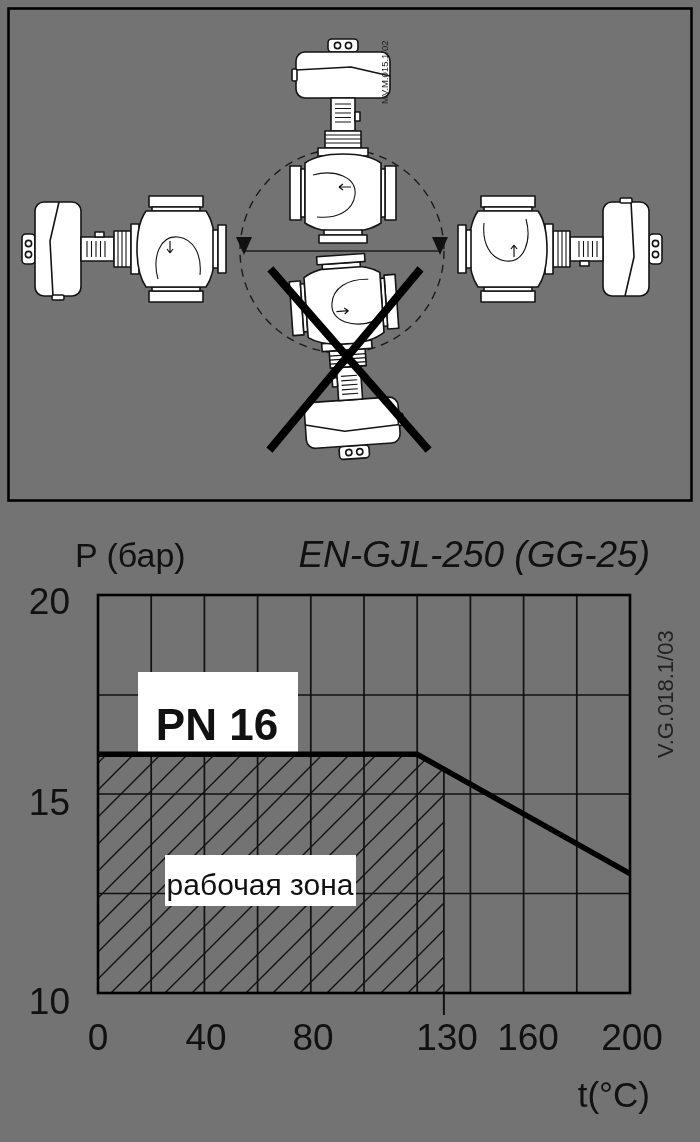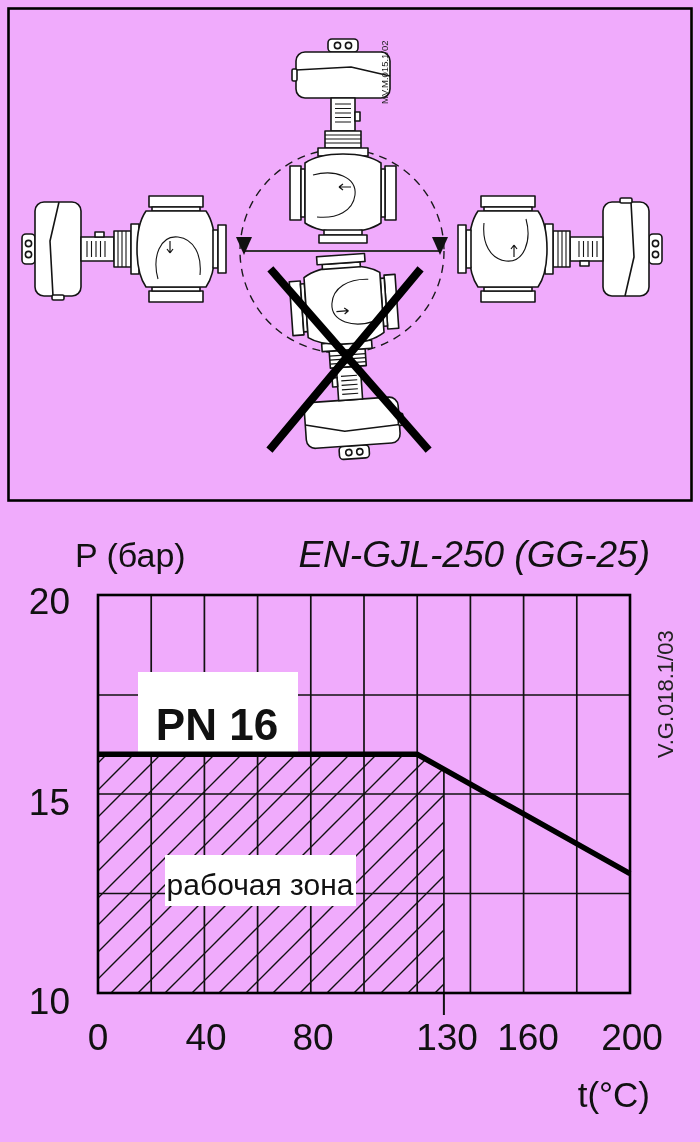--- a/index.html
+++ b/index.html
@@ -1,16 +1,16 @@
 <!DOCTYPE html>
 <html><head>
 <meta charset="utf-8">
 <style>
   html,body{margin:0;padding:0;background:#fff;}
-  #page{position:relative;width:700px;height:1142px;background:#f0abfc;overflow:hidden;
+  #page{position:relative;width:700px;height:1142px;background:#737373;overflow:hidden;
         font-family:"Liberation Sans",sans-serif;}
   svg{display:block;}
   text{font-family:"Liberation Sans",sans-serif;fill:#111;}
   .ticklab{font-size:37px;}
   .titleit{font-size:37px;font-style:italic;}
   .ylab{font-size:34px;}
   .pn16{font-size:44px;font-weight:bold;}
   .zone{font-size:30px;}
   .xunit{font-size:35px;}
   .code{font-size:22px;fill:#222;}

